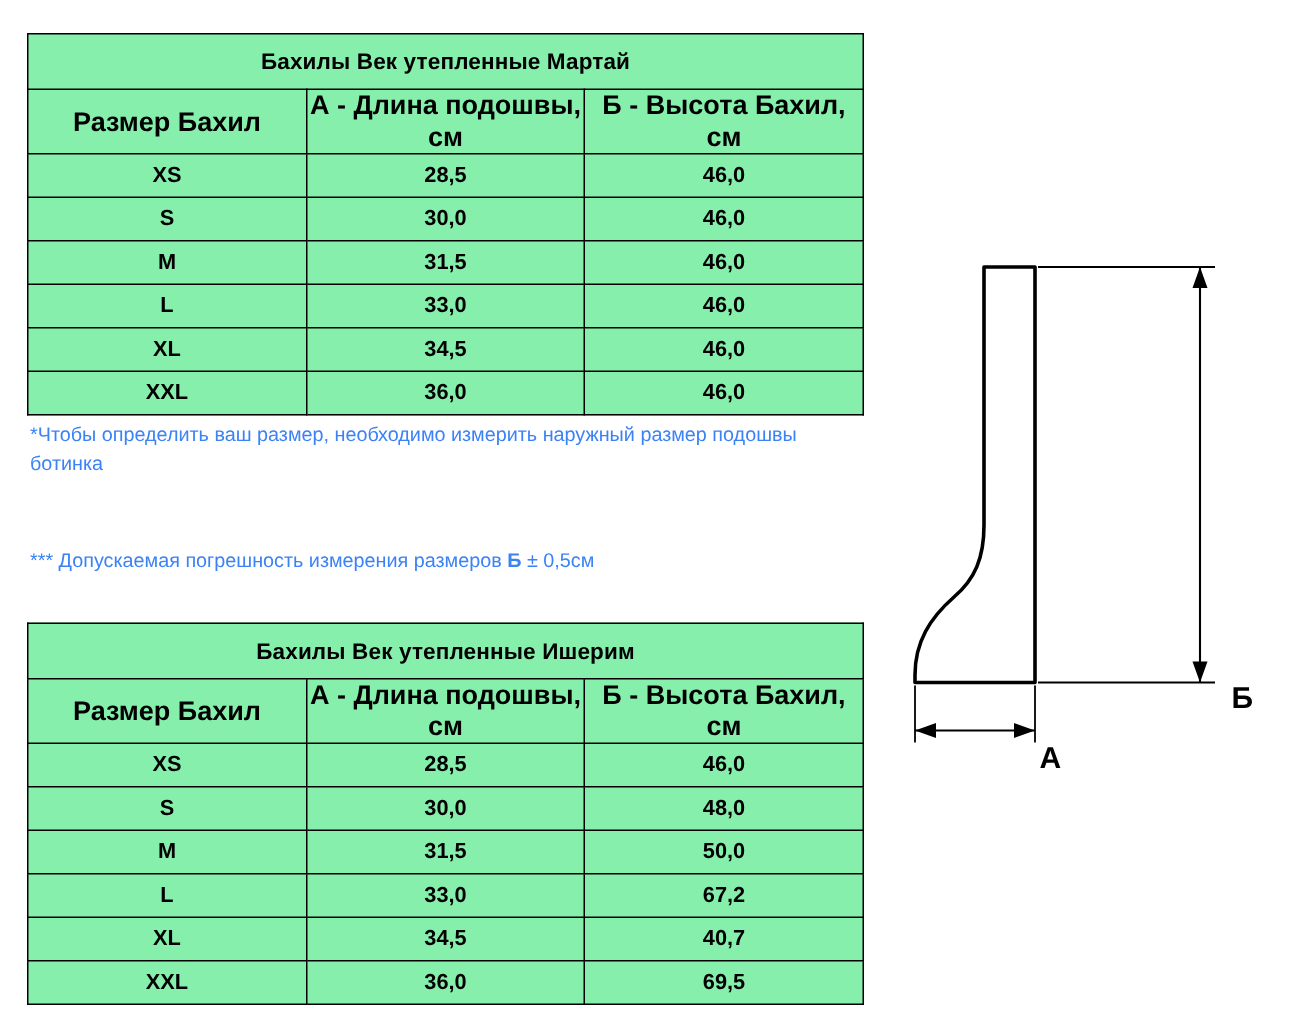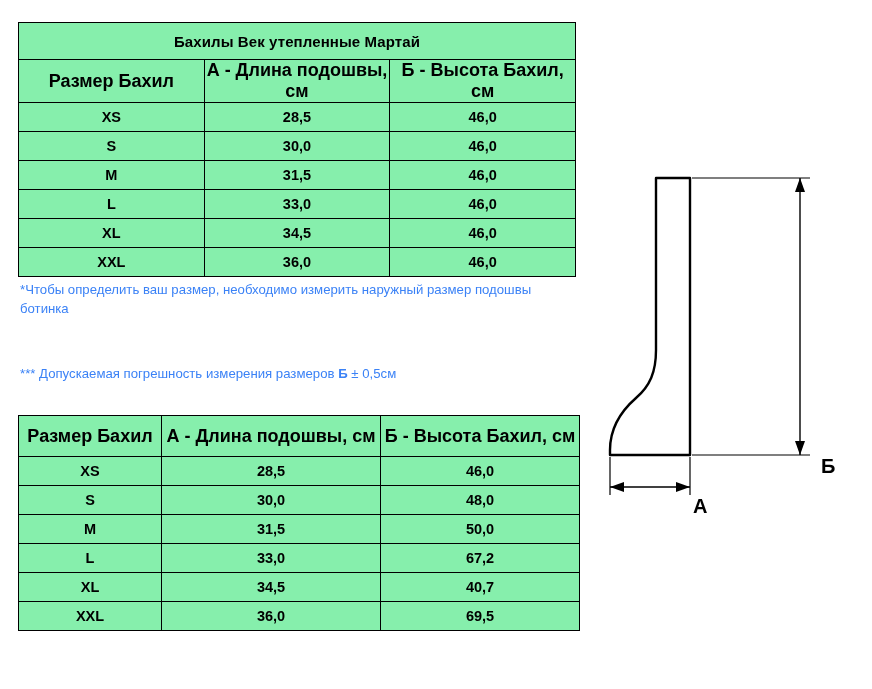--- a/index.html
+++ b/index.html
@@ -148,20 +148,23 @@
 
   <div class="note" id="note-3">
     <span>*** Допускаемая погрешность измерения размеров</span>
     <b>Б</b>
     <span>± 0,5см</span>
   </div>
 
   <table class="size-table" id="table-2">
     <tbody>
       <tr>
+        <td class="title-cell" colspan="3">Бахилы Век утепленные Ишерим</td>
+      </tr>
+      <tr>
         <td class="head-cell col-size">Размер Бахил</td>
         <td class="head-cell col-a">А - Длина подошвы, см</td>
         <td class="head-cell col-b">Б - Высота Бахил, см</td>
       </tr>
       <tr>
         <td class="data-cell">XS</td>
         <td class="data-cell">28,5</td>
         <td class="data-cell">46,0</td>
       </tr>
       <tr>

